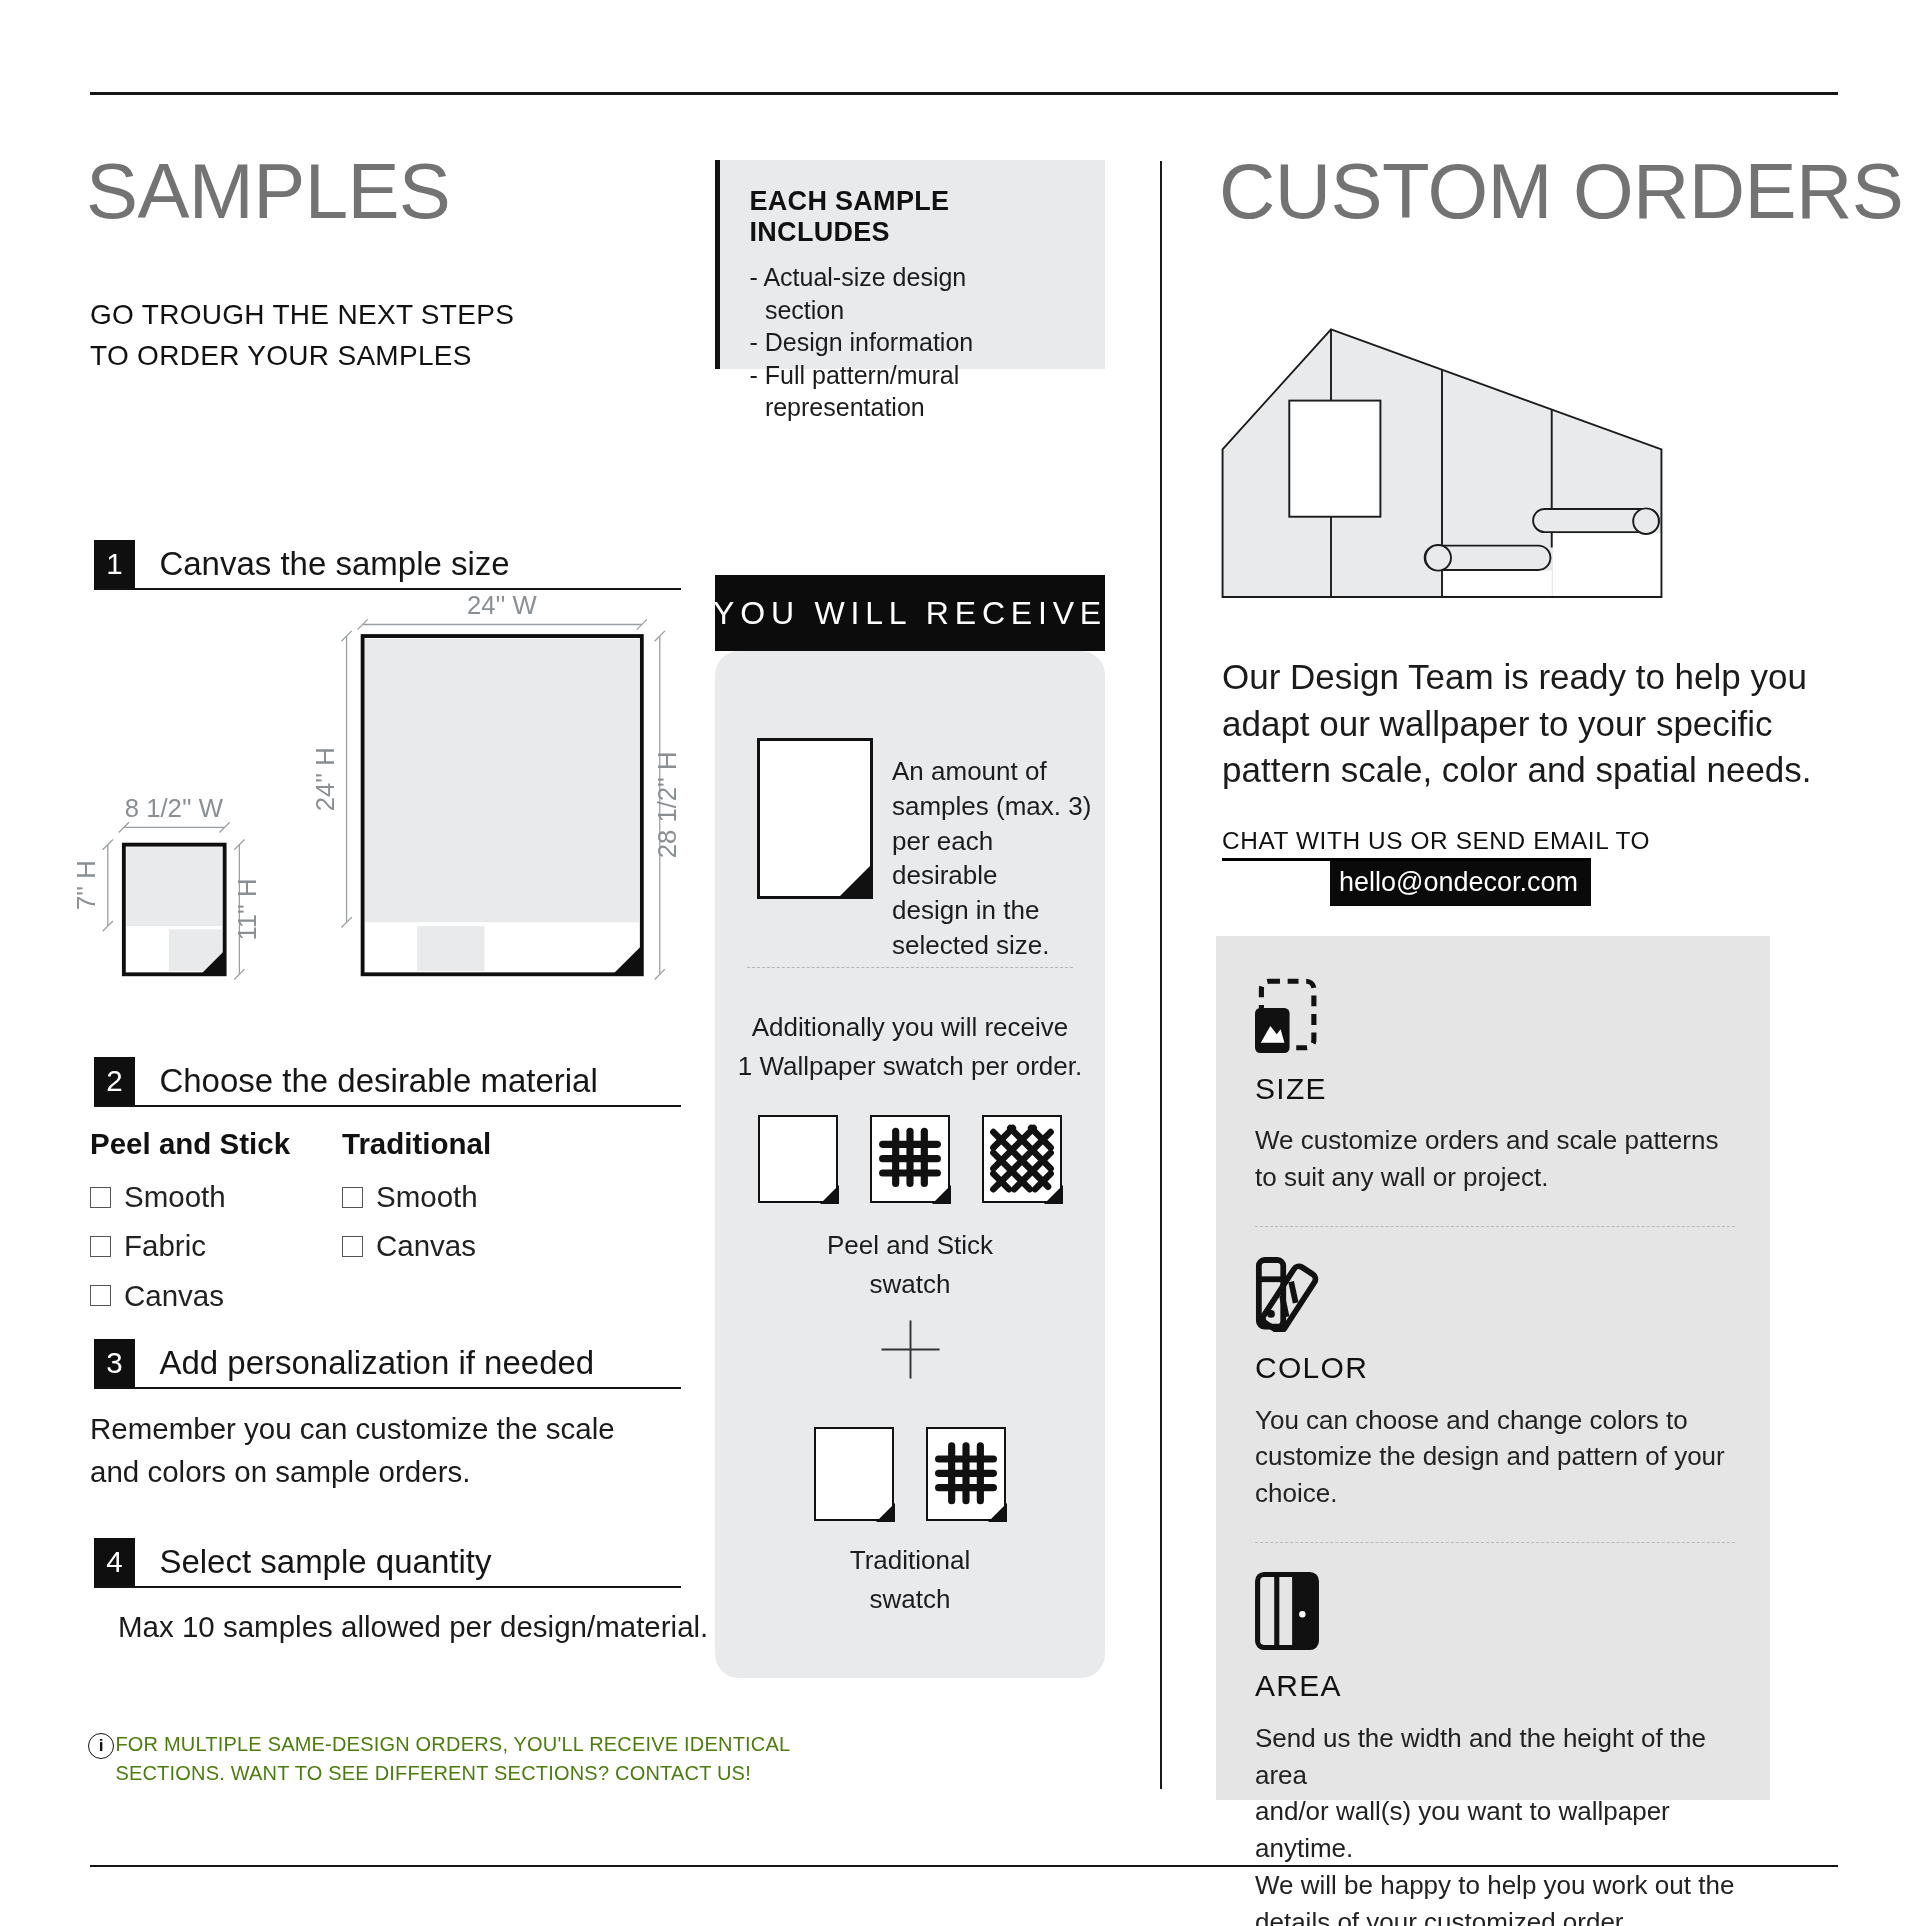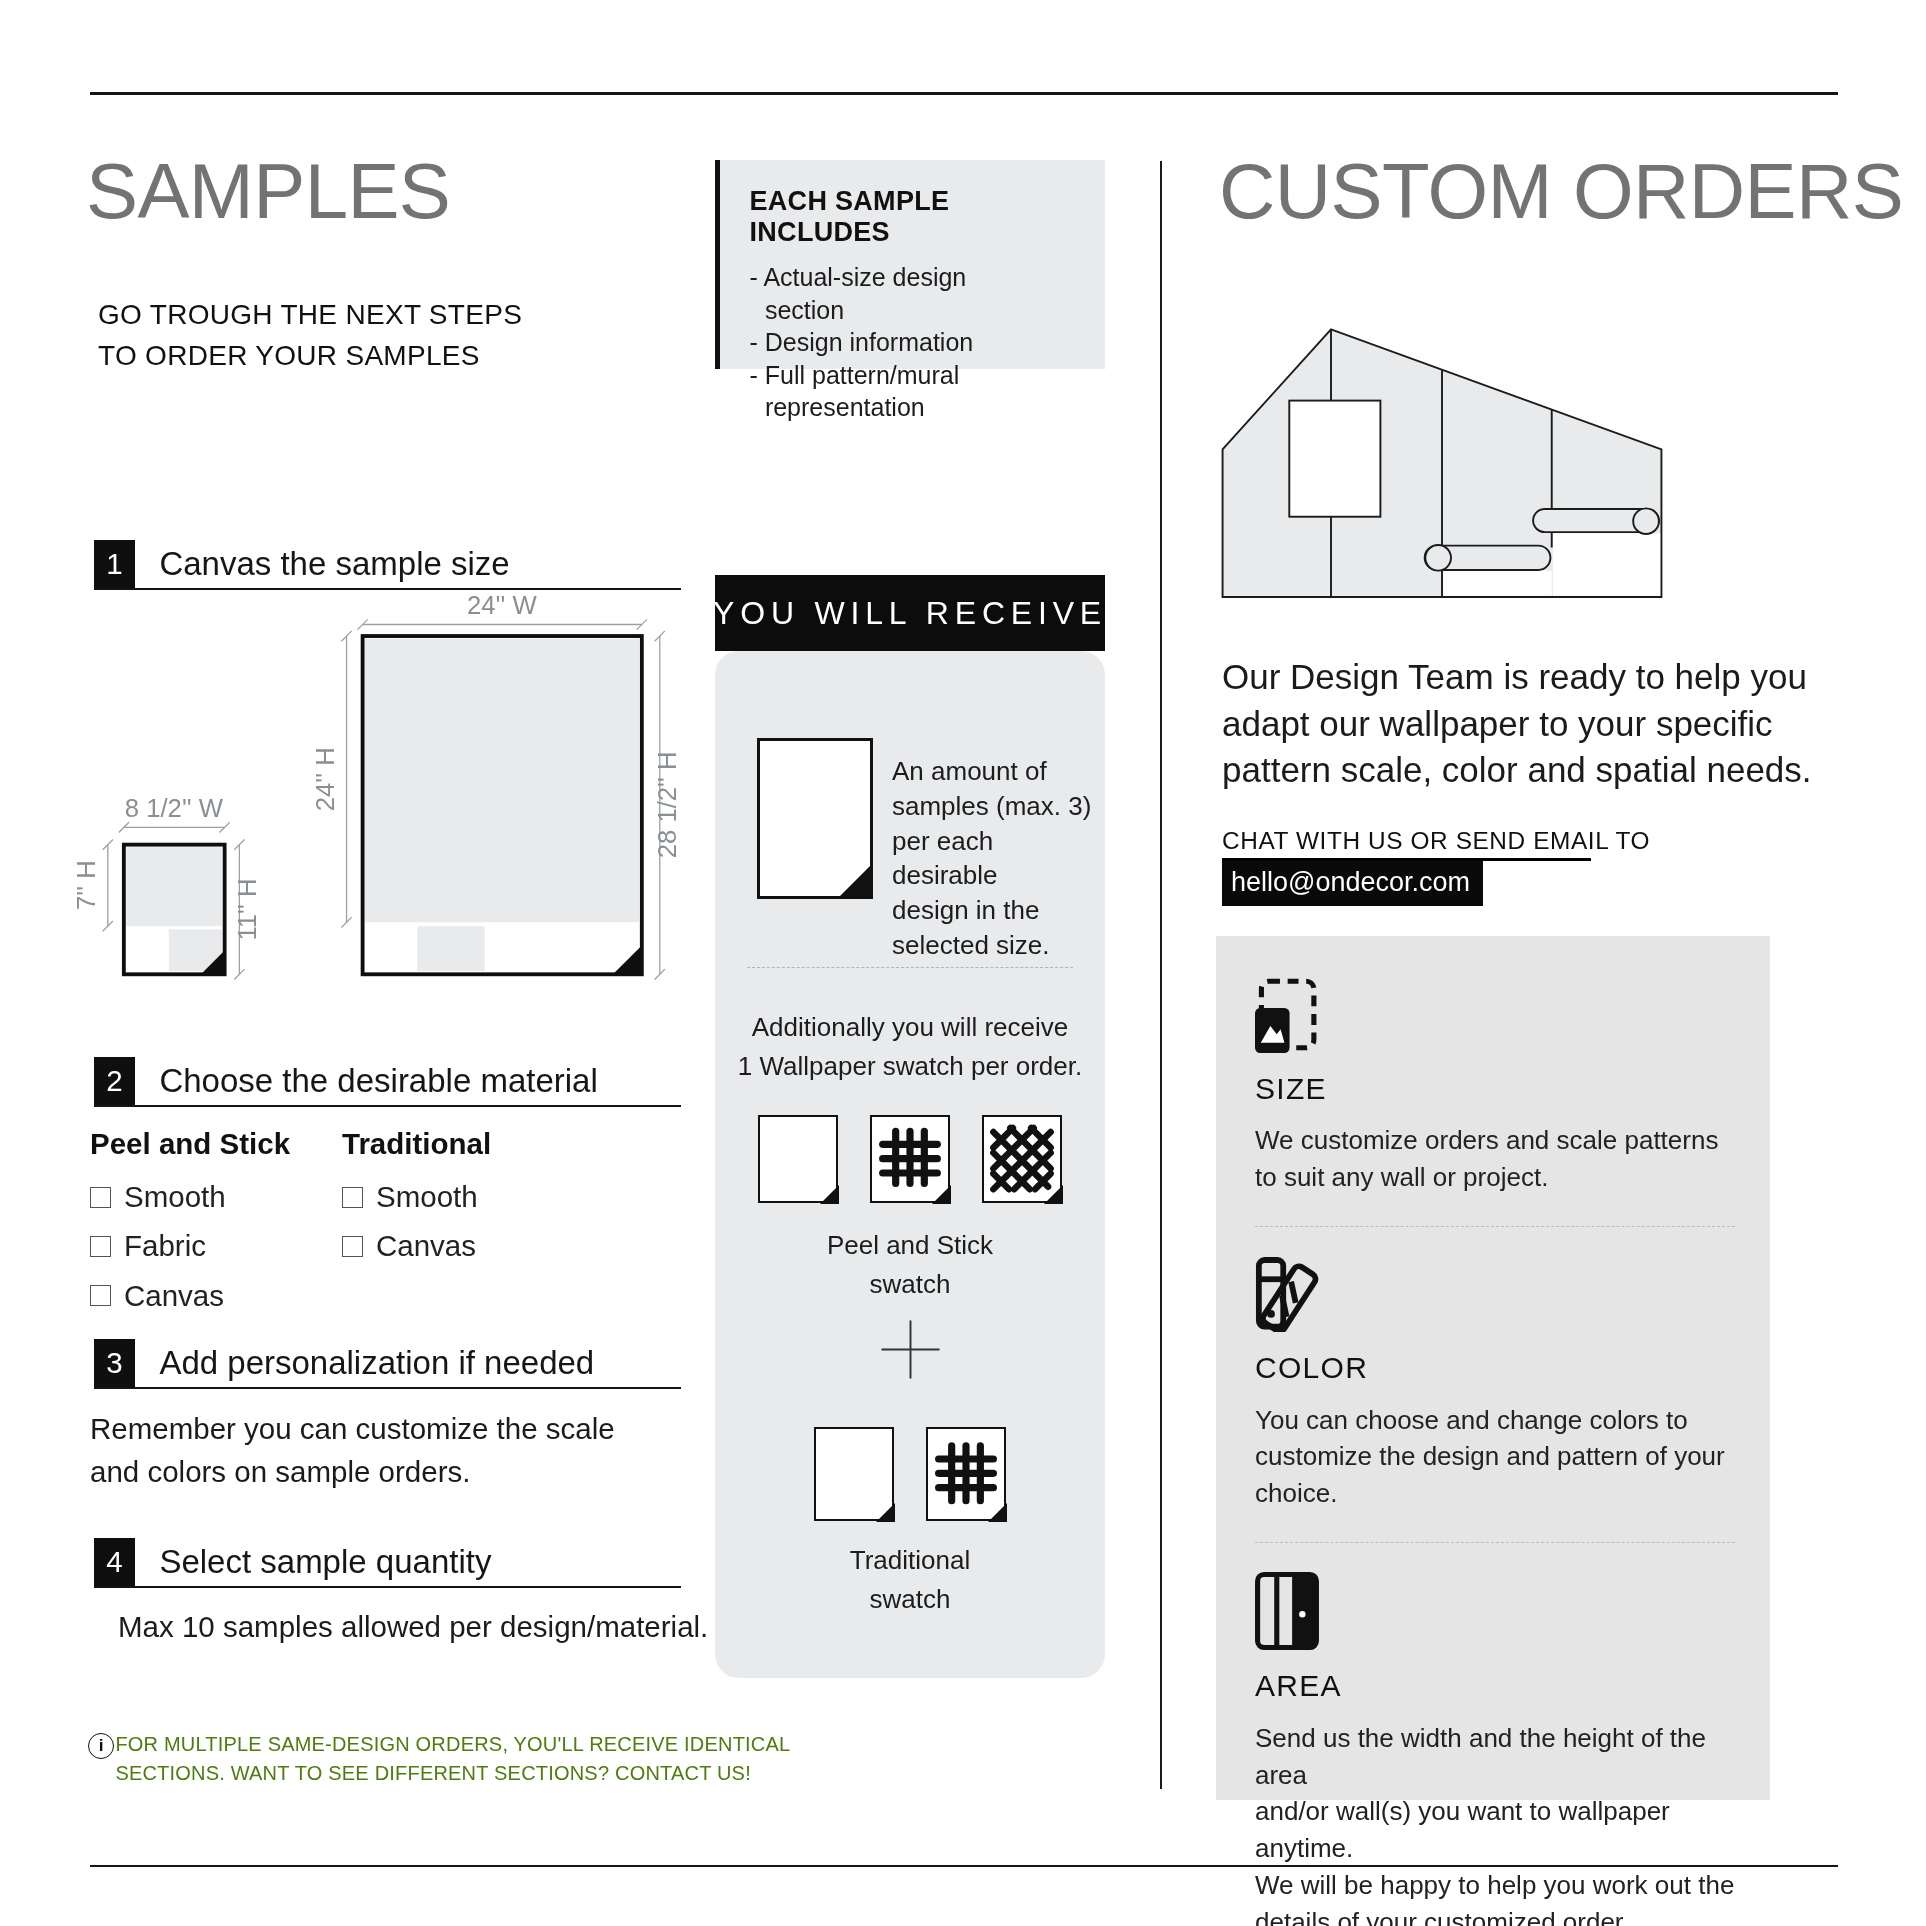--- a/index.html
+++ b/index.html
@@ -40,39 +40,39 @@
   .dash-hr{position:absolute;left:32px;width:326px;border-top:1.3px dashed #b2b5b7;}
   .center-text{position:absolute;left:0;width:100%;text-align:center;font-size:26px;line-height:1.5;color:#1c1c1c;}
   .swatch-row{position:absolute;left:0;width:100%;display:flex;justify-content:center;gap:32px;}
   .swatch{width:80px;height:88px;background:#fff;border:2.6px solid #111;box-sizing:border-box;position:relative;}
   .swatch::after{content:"";position:absolute;right:-2.6px;bottom:-2.6px;width:0;height:0;border-left:19px solid transparent;border-bottom:19px solid #111;}
   .swatch svg{position:absolute;left:0;top:0;width:100%;height:100%;}
 
   
   .intro{left:1222px;top:654px;width:610px;font-size:35px;line-height:1.33;color:#1b1b1b;}
   .contact-label{left:1222px;top:827px;font-size:24.4px;letter-spacing:0.6px;color:#111;}
-  .email-wrap{left:1222px;top:858px;width:369px;border-top:3.2px solid #000;}
+  .email-wrap{left:1222px;top:858px;width:369px;border-top:3.2px solid #000;text-align:right;}
   .email-chip{display:inline-block;background:#0a0a0a;color:#fff;font-size:27px;padding:6.4px 13px 7.7px 9px;}
   .features{left:1216px;top:936px;width:554px;height:864px;background:#e5e5e5;box-sizing:border-box;padding:40px 35px 0 39px;}
   .feature .icon{margin-bottom:16.7px;}
   .feature h3{margin:0 0 16.7px 0;font-size:30px;font-weight:normal;letter-spacing:1.3px;color:#111;}
   .feature .fl{font-size:26px;line-height:1.42;color:#222;}
   .feature-divider{border-top:1.3px dashed #b9bcbe;margin:29.5px 0;}
 
   .vdivider{position:absolute;left:1160px;top:161px;width:1.9px;height:1628px;background:#1a1a1a;}
 </style>
 </head>
 <body>
 
 <div id="page">
 
   <div class="rule" style="top:92px;height:2.6px;"></div>
 
   <div class="abs big-title" style="left:86px;top:146px;">SAMPLES</div>
-  <div class="abs subtitle" style="left:90px;top:295px;margin-left:8px;">
+  <div class="abs subtitle" style="left:90px;top:295px;">
     <div>GO TROUGH THE NEXT STEPS</div>
     <div>TO ORDER YOUR SAMPLES</div>
   </div>
 
   <div class="abs includes">
     <h2>EACH SAMPLE INCLUDES</h2>
     <div class="inc-item">- Actual-size design section</div>
     <div class="inc-item">- Design information</div>
     <div class="inc-item">- Full pattern/mural representation</div>
   </div>

